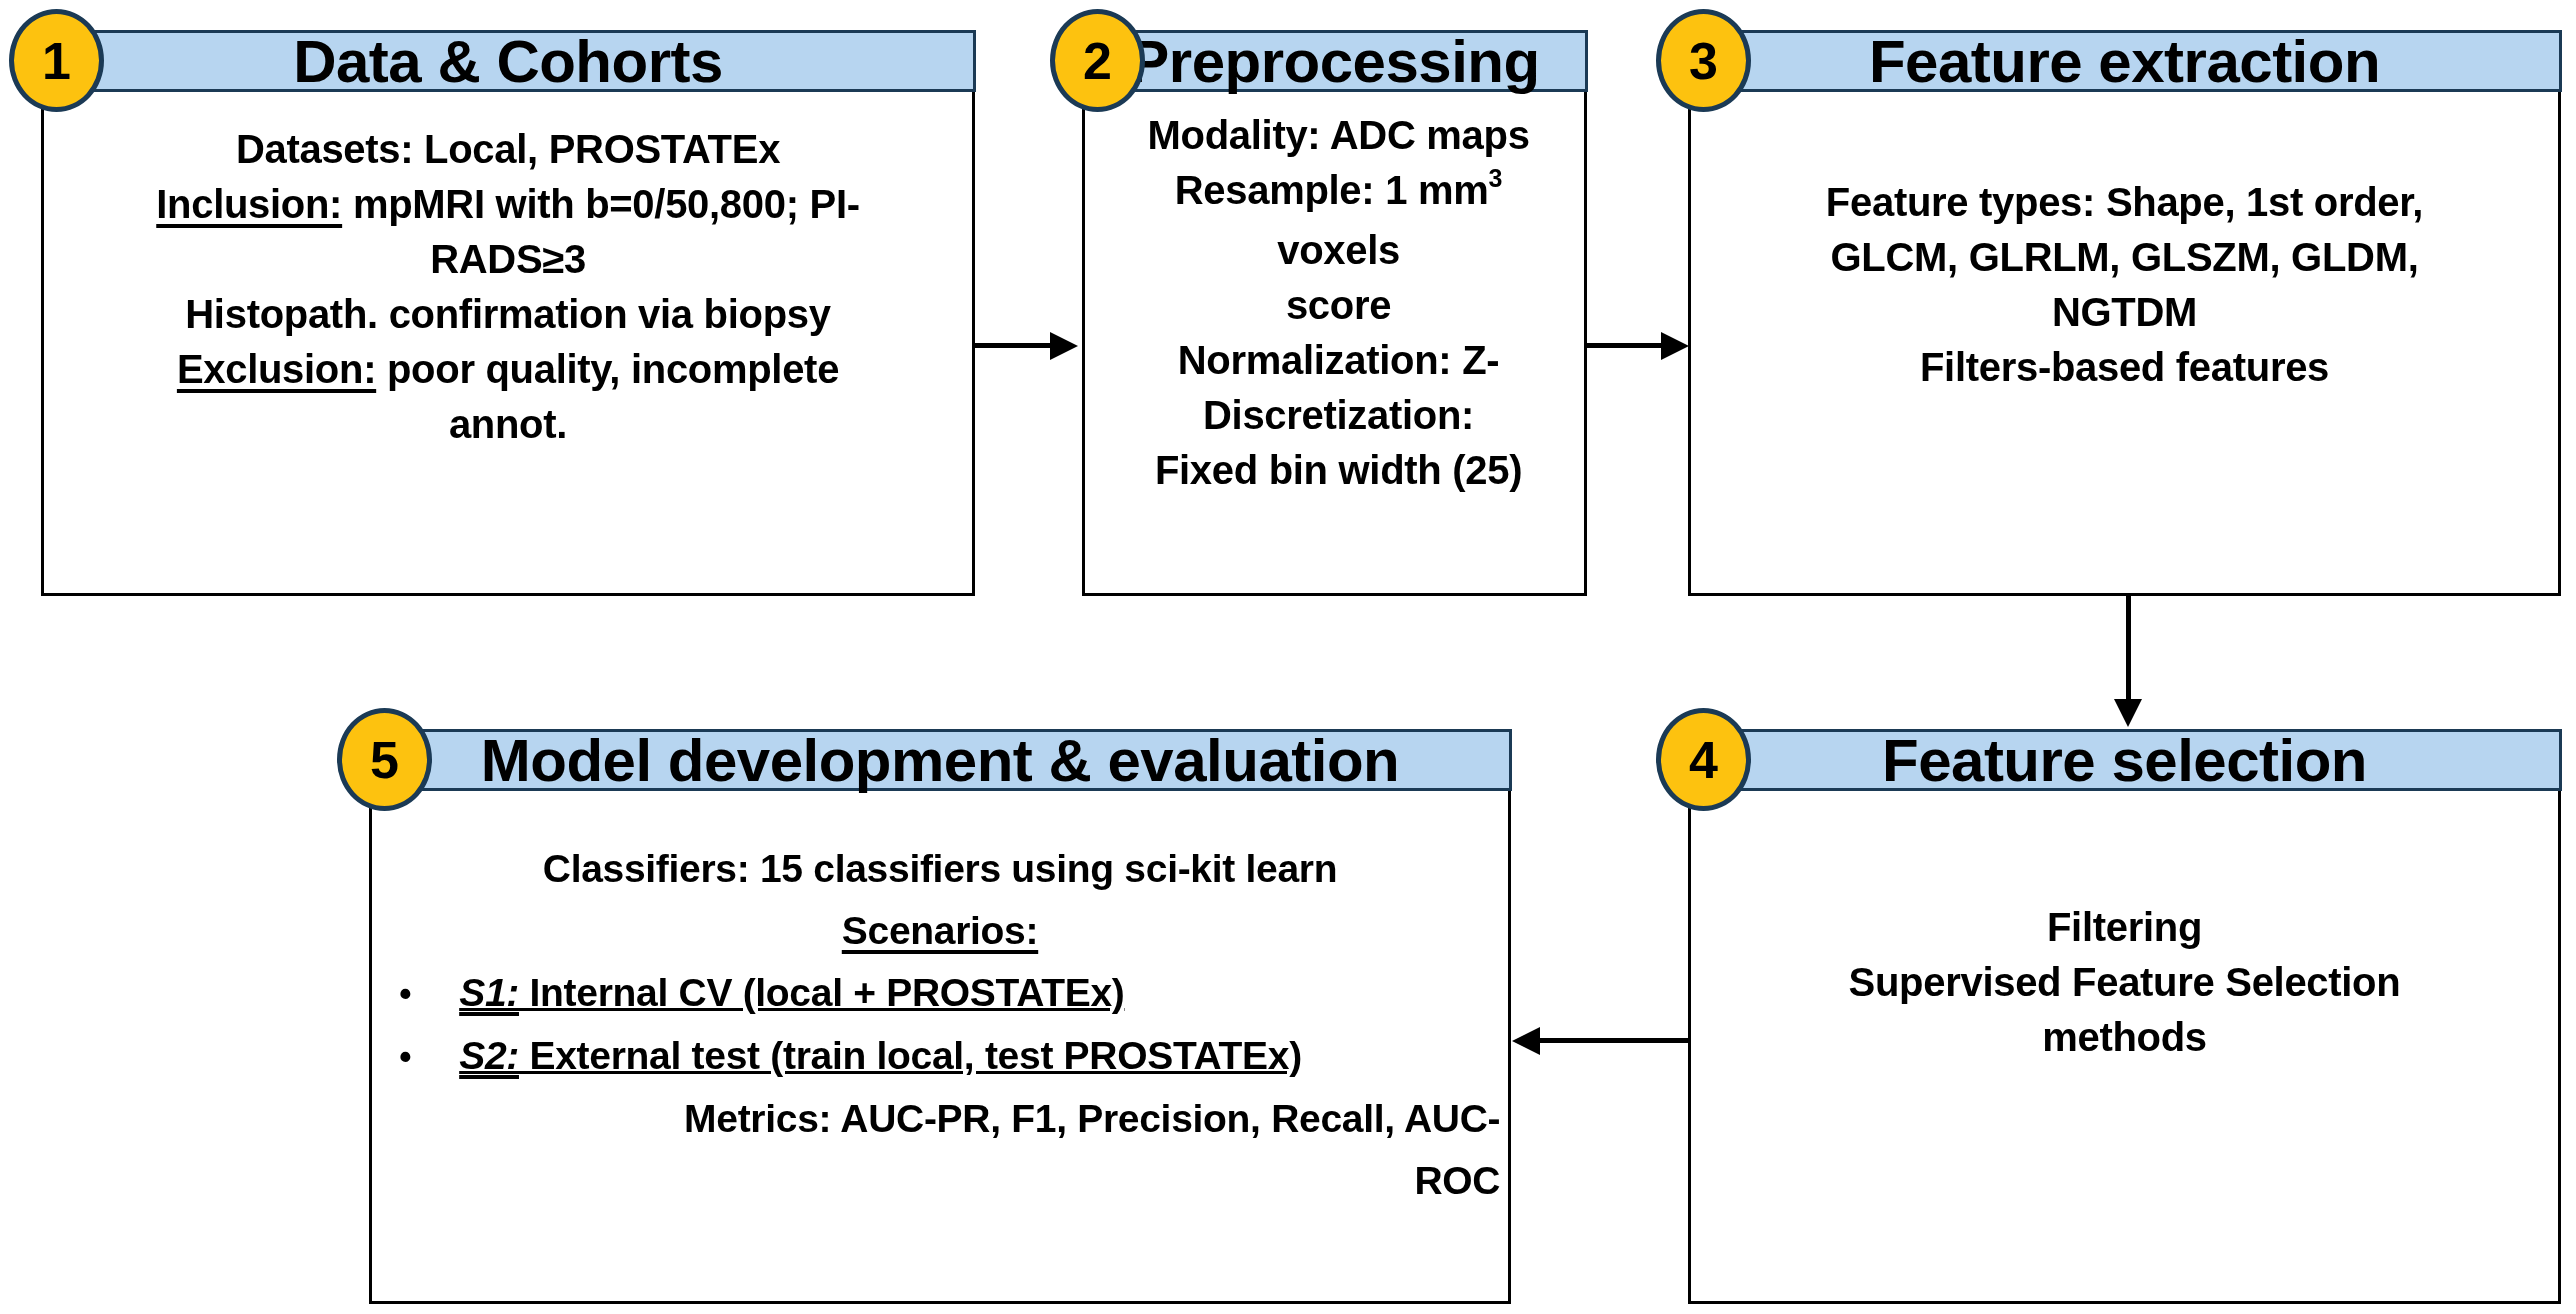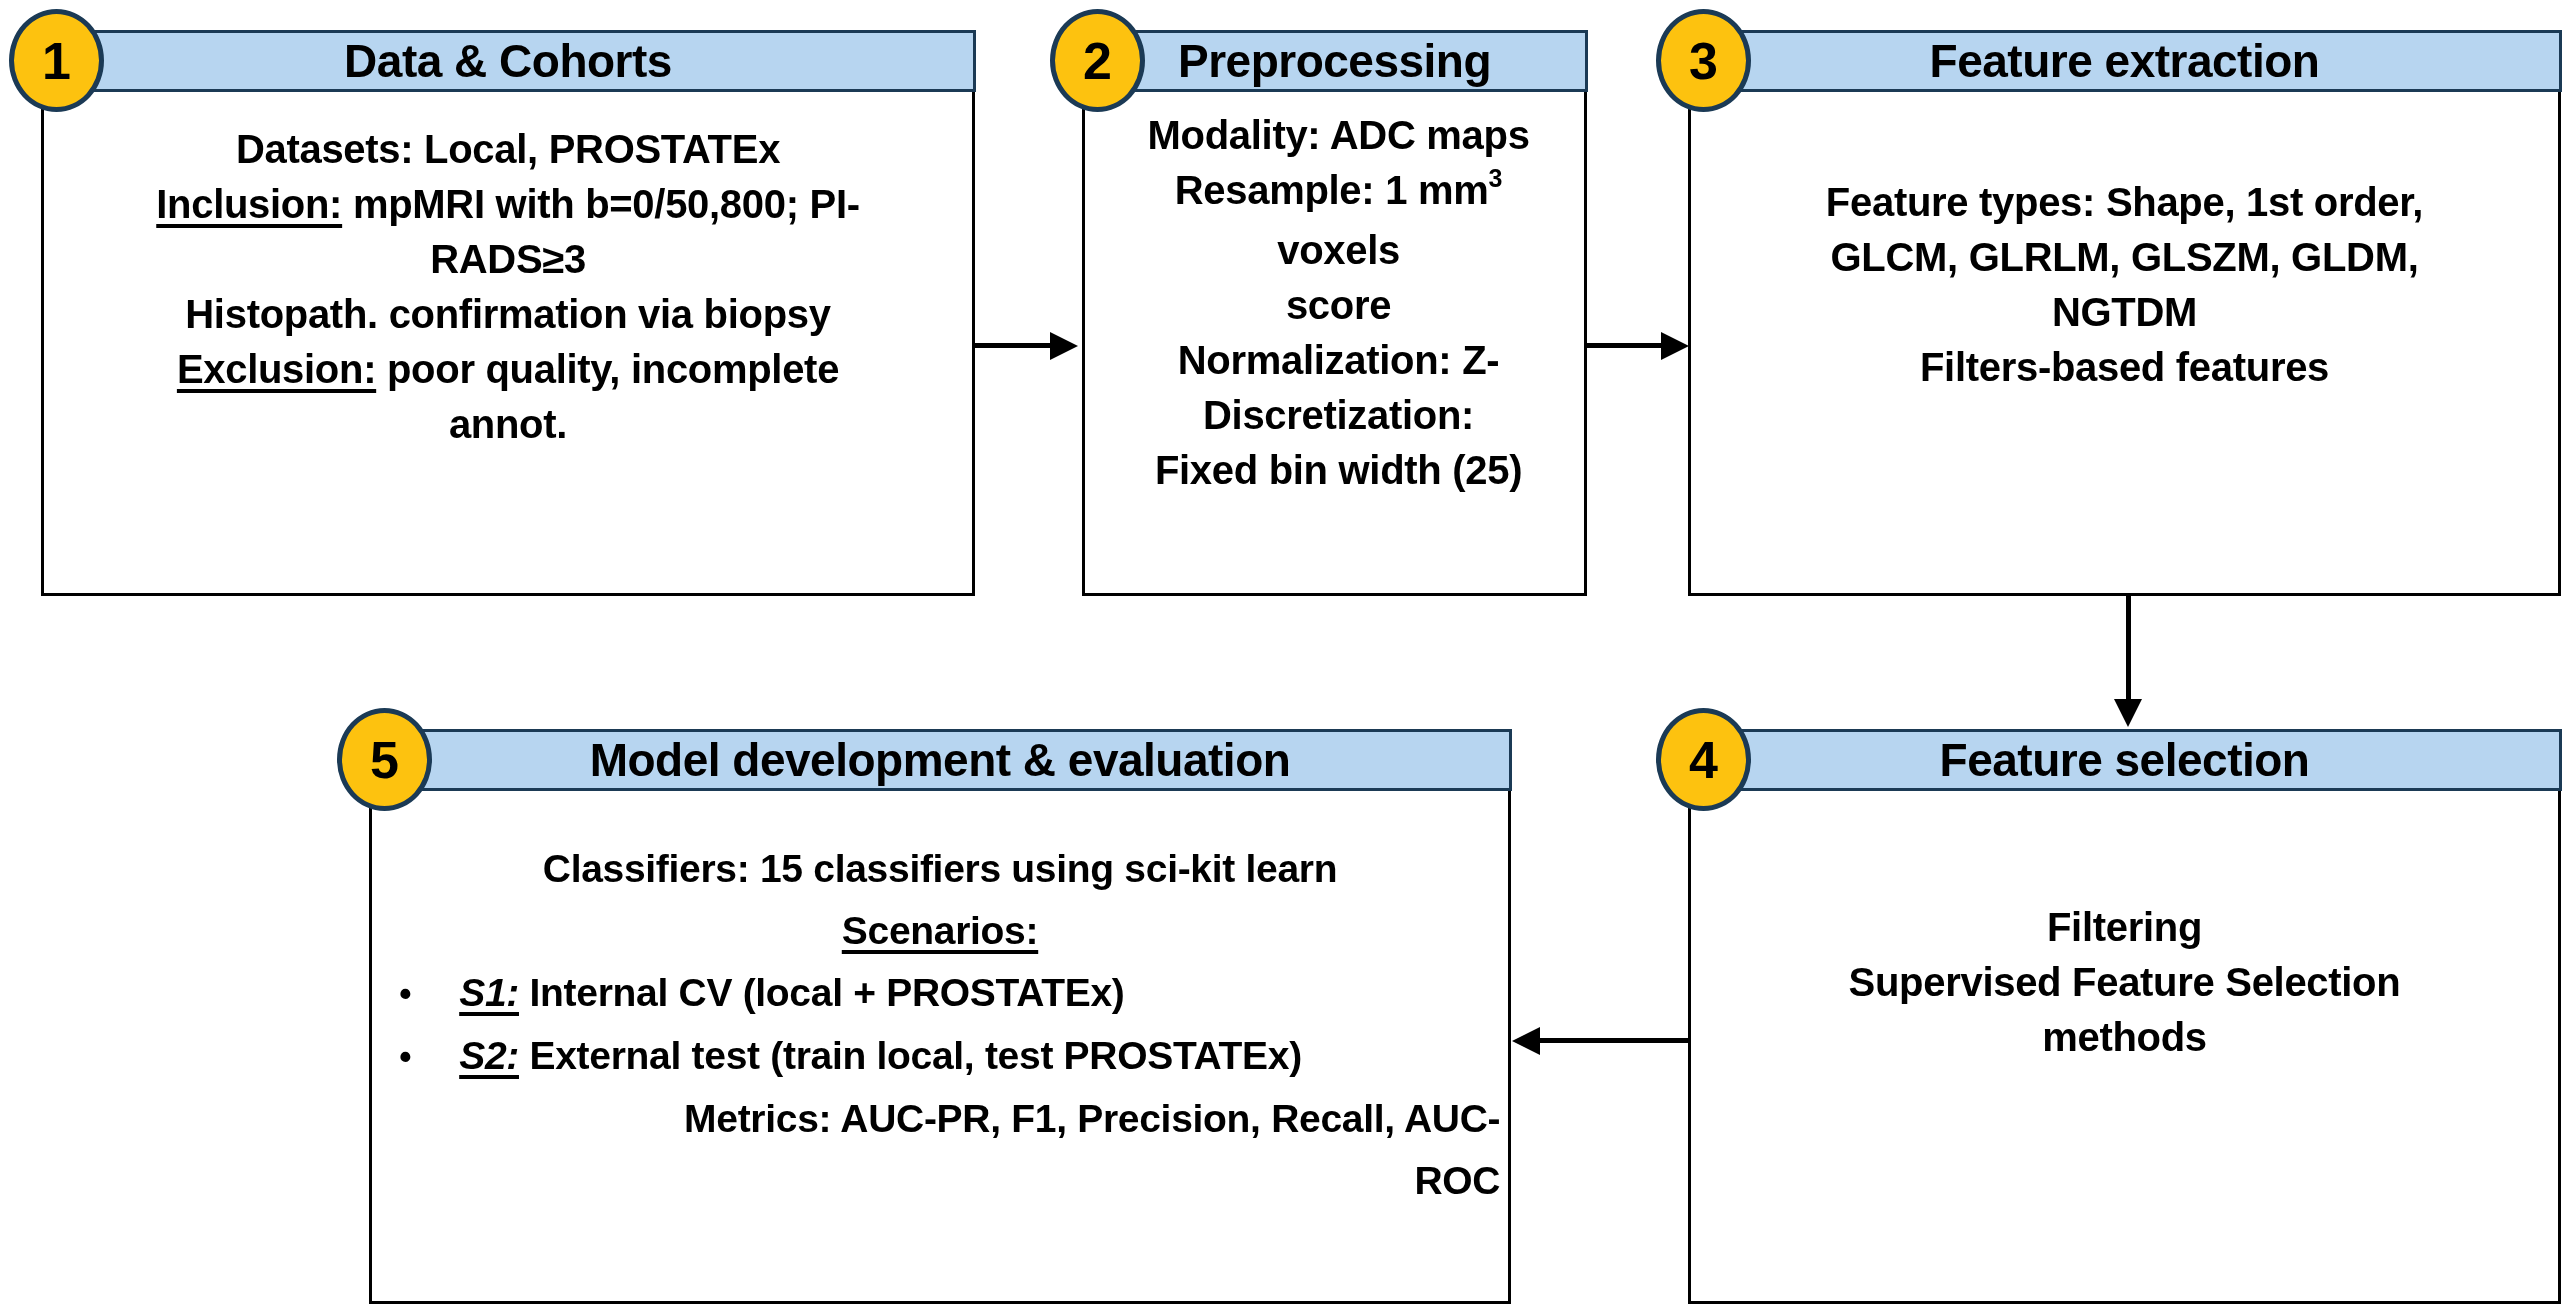--- a/index.html
+++ b/index.html
@@ -6,26 +6,26 @@
   .canvas{
     position:relative;width:2576px;height:1315px;background:#ffffff;overflow:hidden;
     font-family:"Liberation Sans","DejaVu Sans",sans-serif;font-weight:700;color:#000;
   }
   .box{position:absolute;background:#ffffff;border:3.9px solid #000;box-sizing:border-box;}
   .header{
     position:absolute;left:-3.9px;top:-3.9px;width:calc(100% + 7.8px);height:62px;
     background:#B7D5F0;border:3.9px solid #1B3A55;box-sizing:border-box;
     display:flex;align-items:center;justify-content:center;z-index:2;
   }
-  .header .title{font-size:46px;letter-spacing:-0.5px;white-space:nowrap;}
+  .header .title{font-size:60px;letter-spacing:-0.5px;white-space:nowrap;}
   .body{position:absolute;left:0;right:0;top:58px;bottom:0;box-sizing:border-box;overflow:hidden;}
   .line{font-size:40px;line-height:55px;text-align:center;letter-spacing:-0.3px;}
   .b5 .line{font-size:39px;line-height:62px;}
   .line.left{text-align:right;padding-left:17.5px;}
-  .line.bullet{text-align:left;padding-left:19.4px;}
+  .line.bullet{text-align:left;padding-left:19.4px;text-decoration:underline;}
   .dot{display:inline-block;width:60px;font-size:35px;}
   .u{text-decoration:underline;text-decoration-thickness:3.9px;text-underline-offset:5.8px;}
   .i{font-style:italic;}
   .sup{font-size:25px;position:relative;top:-16.5px;letter-spacing:0;}
   .badge{
     position:absolute;left:-35px;top:-25px;width:95px;height:103px;border-radius:50%;
     background:#FDC20F;border:5.8px solid #1B3A55;box-sizing:border-box;
     display:flex;align-items:center;justify-content:center;z-index:3;
   }
   .badge span{font-size:52px;}

